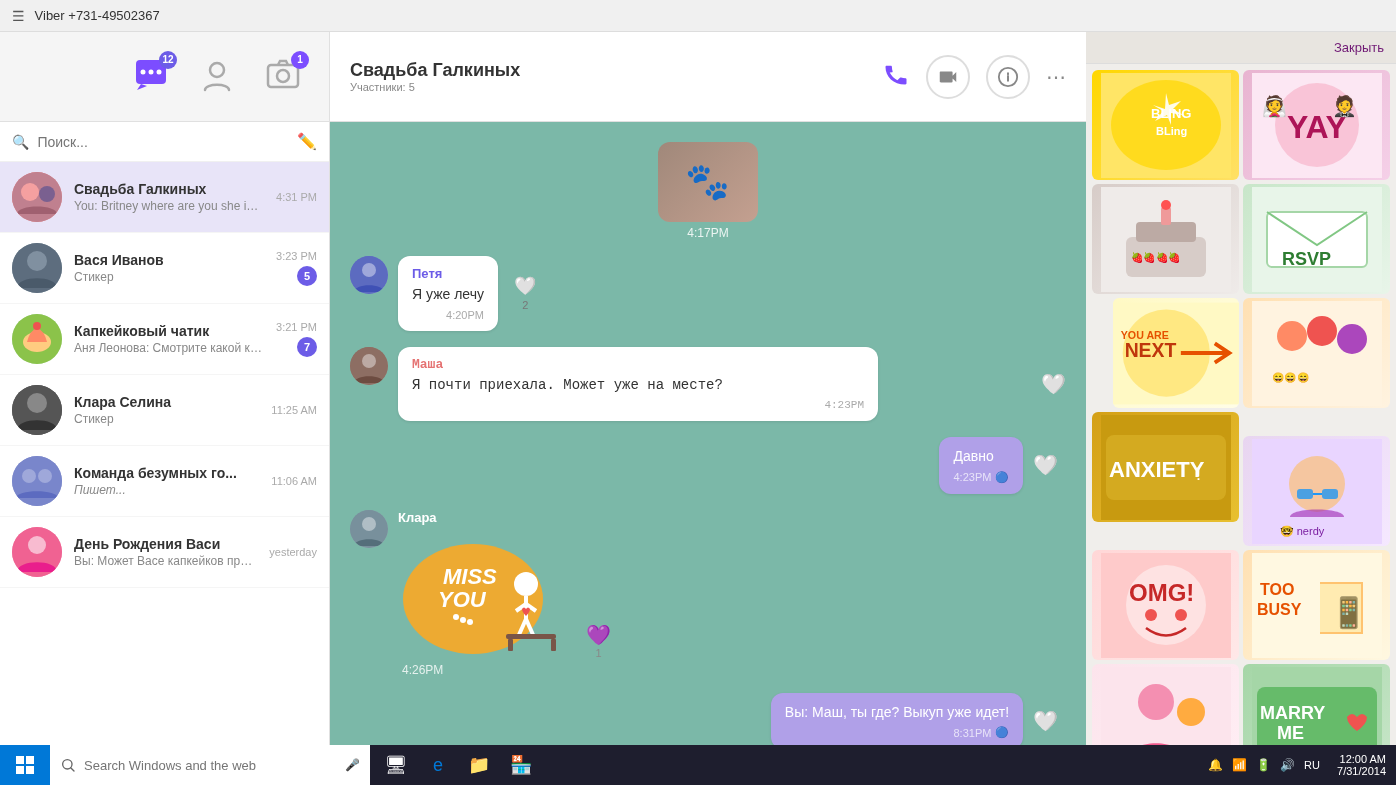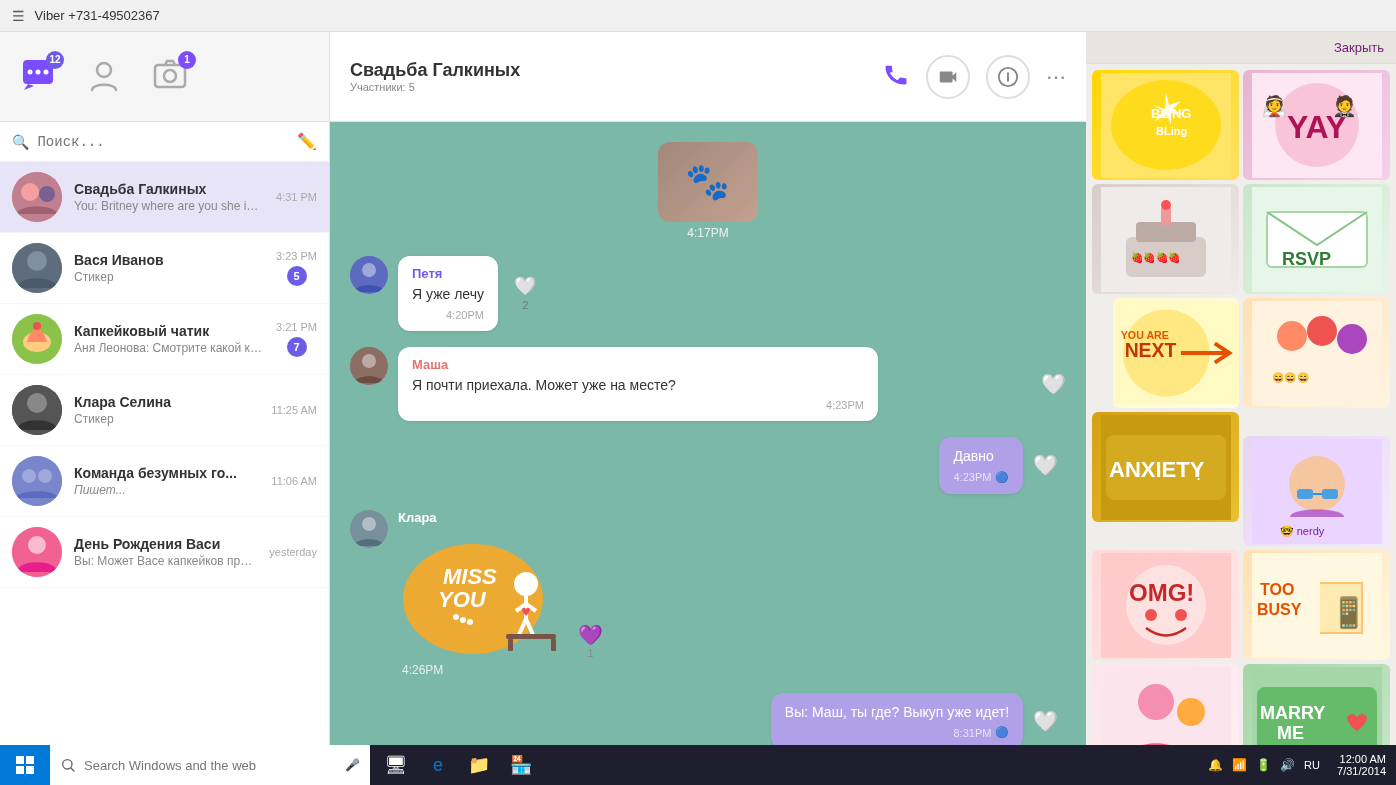--- a/index.html
+++ b/index.html
@@ -33,55 +33,55 @@
     .title-bar-title { font-size: 13px; color: #333; font-weight: 500; }
 
     
     .app-body { display: flex; flex: 1; overflow: hidden; }
 
     
     .sidebar {
       width: 330px; background: white; display: flex; flex-direction: column; border-right: 1px solid #e0e0e0;
     }
     .sidebar-header {
-      height: 90px; background: #f5f5f5; display: flex; align-items: center; justify-content: flex-start;
-      padding: 0 20px; border-bottom: 1px solid #e0e0e0;
+      height: 90px; background: #f5f5f5; display: flex; align-items: center; justify-content: flex-end;
+      padding: 0 28px; border-bottom: 1px solid #e0e0e0;
     }
     .sidebar-icons { display: flex; gap: 30px; }
     .sidebar-icon-item { position: relative; cursor: pointer; }
     .sidebar-icon-item svg { width: 36px; height: 36px; }
     .badge {
       position: absolute; top: -6px; right: -8px; background: #6c5ce7; color: white;
       border-radius: 50%; width: 18px; height: 18px; font-size: 10px; display: flex; align-items: center; justify-content: center;
       font-weight: bold;
     }
 
     
     .search-bar {
       padding: 10px 12px; background: white; border-bottom: 1px solid #f0f0f0; display: flex; align-items: center; gap: 8px;
     }
-    .search-bar input { flex: 1; border: none; outline: none; font-size: 14px; color: #737373; font-family: Liberation Mono, monospace; }
+    .search-bar input { flex: 1; border: none; outline: none; font-size: 14px; color: #737373; }
     .search-icon { color: #aaa; font-size: 14px; }
     .search-edit-icon { color: #aaa; font-size: 16px; cursor: pointer; }
 
     
     .chat-list { flex: 1; overflow-y: auto; }
     .chat-item {
       display: flex; align-items: center; padding: 10px 12px; gap: 12px; cursor: pointer; border-bottom: 1px solid #f5f5f5;
       position: relative;
     }
     .chat-item.active { background: #e8e4f8; }
     .chat-avatar {
       width: 50px; height: 50px; border-radius: 50%; flex-shrink: 0; overflow: hidden; background: #ccc;
       display: flex; align-items: center; justify-content: center; font-size: 18px;
     }
     .chat-info { flex: 1; min-width: 0; }
     .chat-name { font-size: 14px; font-weight: 600; color: #333; white-space: nowrap; overflow: hidden; text-overflow: ellipsis; }
     .chat-preview { font-size: 12px; color: #888; white-space: nowrap; overflow: hidden; text-overflow: ellipsis; margin-top: 2px; }
-    .chat-meta { display: flex; flex-direction: column; align-items: center; gap: 4px; }
+    .chat-meta { display: flex; flex-direction: column; align-items: flex-end; gap: 4px; }
     .chat-time { font-size: 11px; color: #aaa; }
     .chat-badge {
       background: #6c5ce7; color: white; border-radius: 50%; width: 20px; height: 20px; font-size: 11px;
       display: flex; align-items: center; justify-content: center; font-weight: bold;
     }
 
     
     .sidebar-footer {
       padding: 10px 14px; background: #f5f5f5; border-top: 1px solid #e0e0e0;
       display: flex; align-items: center; justify-content: space-between;
@@ -396,21 +396,21 @@
 
       <div class="msg-row">
         <div class="msg-avatar" style="background: linear-gradient(135deg,#8d6e63,#a1887f);">
           <svg viewBox="0 0 38 38" width="38" height="38">
             <rect width="38" height="38" fill="#8d6e63" rx="19"></rect>
             <circle cx="19" cy="14" r="7" fill="#bcaaa4"></circle>
             <path d="M4 36 C4 27 34 27 34 36" fill="#6d4c41"></path>
           </svg>
         </div>
         <div style="display:flex; flex-direction:column; gap:2px; flex:1;">
-          <div class="msg-bubble" style="max-width:480px;">
+          <div class="msg-bubble" style="max-width:480px;font-family:Liberation Mono, monospace;">
             <div class="msg-sender" style="color:#e57373;">Маша</div>
             <div class="msg-text">Я почти приехала. Может уже на месте?</div>
             <div class="msg-time">
                 <span>4:23PM</span>
               </div>
           </div>
         </div>
         <span style="font-size:20px; color:#ddd; align-self:center; margin-left:8px; cursor:pointer;">🤍</span>
       </div>
 
@@ -428,21 +428,21 @@
       <div class="msg-row">
         <div class="msg-avatar" style="background: linear-gradient(135deg,#78909c,#90a4ae);">
           <svg viewBox="0 0 38 38" width="38" height="38">
             <rect width="38" height="38" fill="#78909c" rx="19"></rect>
             <circle cx="19" cy="14" r="7" fill="#b0bec5"></circle>
             <path d="M4 36 C4 27 34 27 34 36" fill="#546e7a"></path>
           </svg>
         </div>
         <div style="display:flex; flex-direction:column; gap:4px;">
           <span style="font-size:13px; color:white; font-weight:600;">Клара</span>
-          <div style="display:flex; align-items:flex-end; gap:10px;">
+          <div style="display:flex; align-items:flex-end; gap:18px;">
             <div style="width:170px; height:130px; position:relative;">
               
               <svg viewBox="0 0 170 130" width="170" height="130">
 
                 <ellipse cx="75" cy="70" rx="70" ry="55" fill="#f9a825" opacity="0.9"></ellipse>
 
                 <text x="45" y="55" font-size="22" font-weight="900" fill="white" font-style="italic" font-family="Arial">MISS</text>
                 <text x="40" y="78" font-size="22" font-weight="900" fill="white" font-style="italic" font-family="Arial">YOU</text>
 
                 <circle cx="58" cy="88" r="3" fill="white"></circle>

